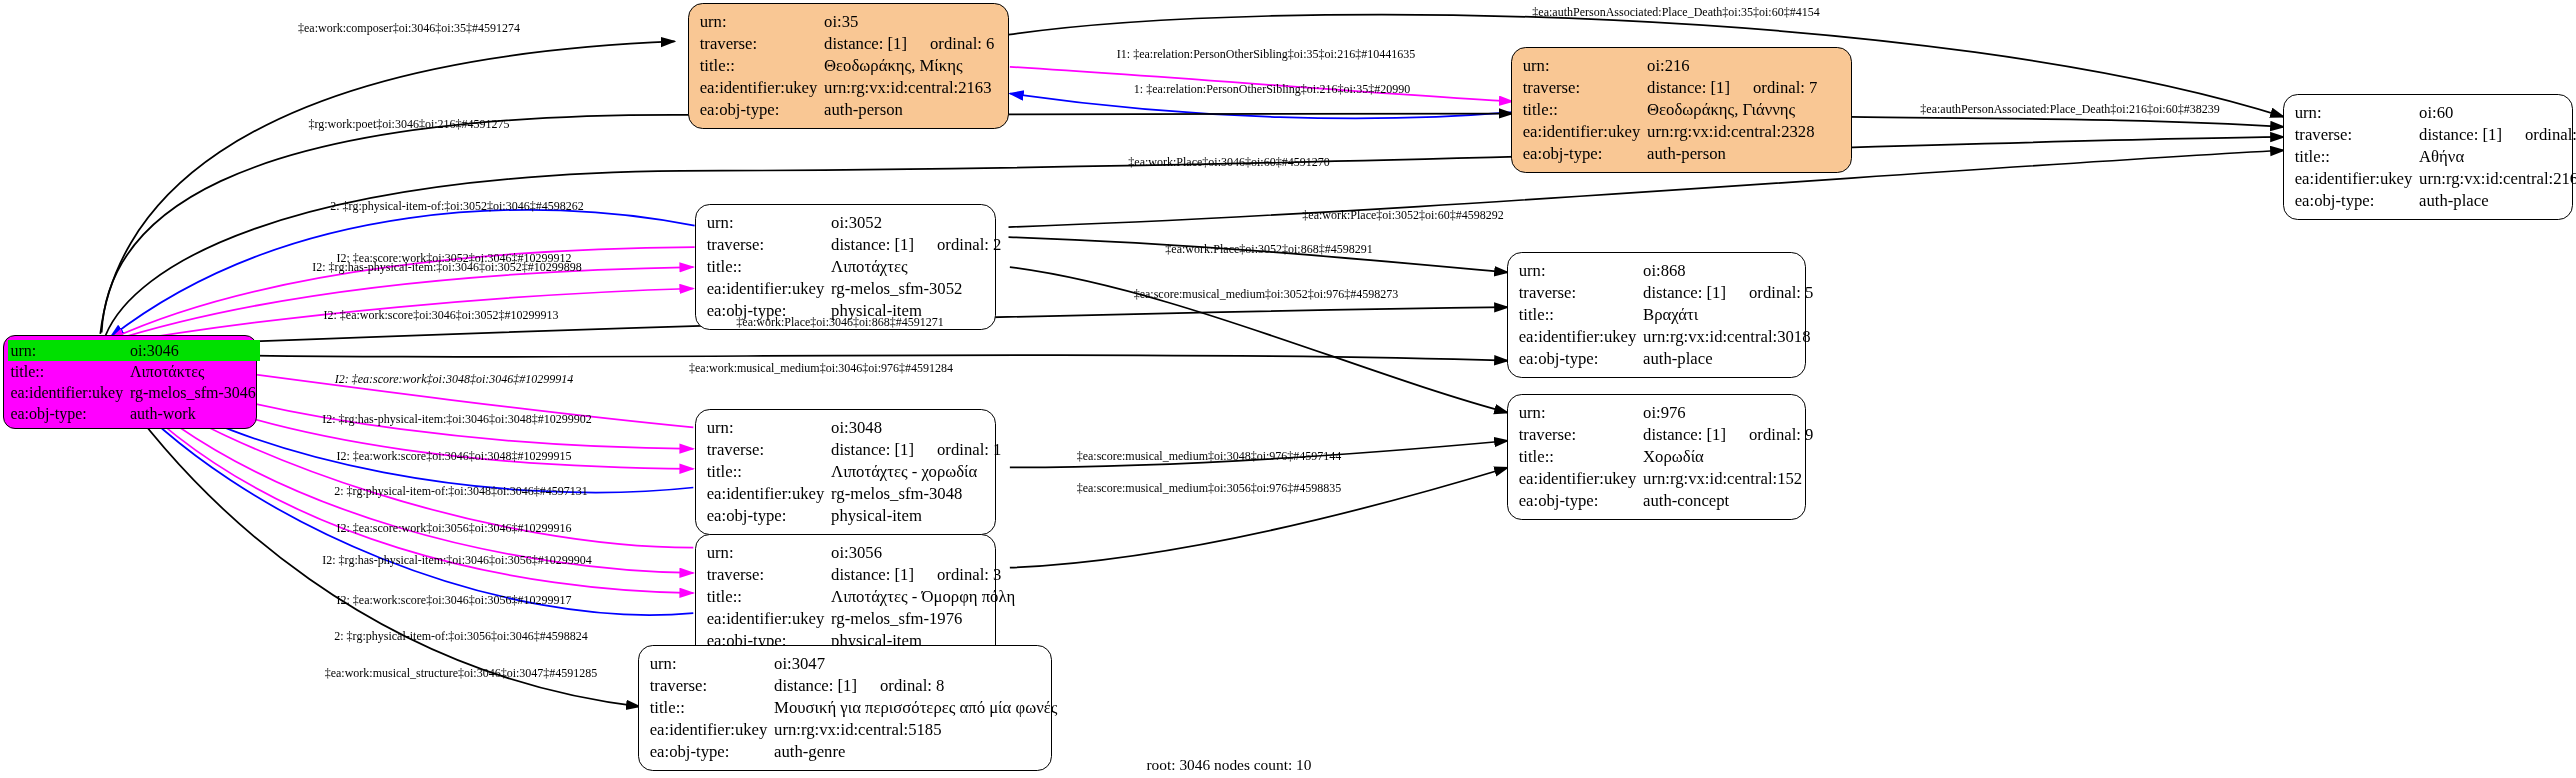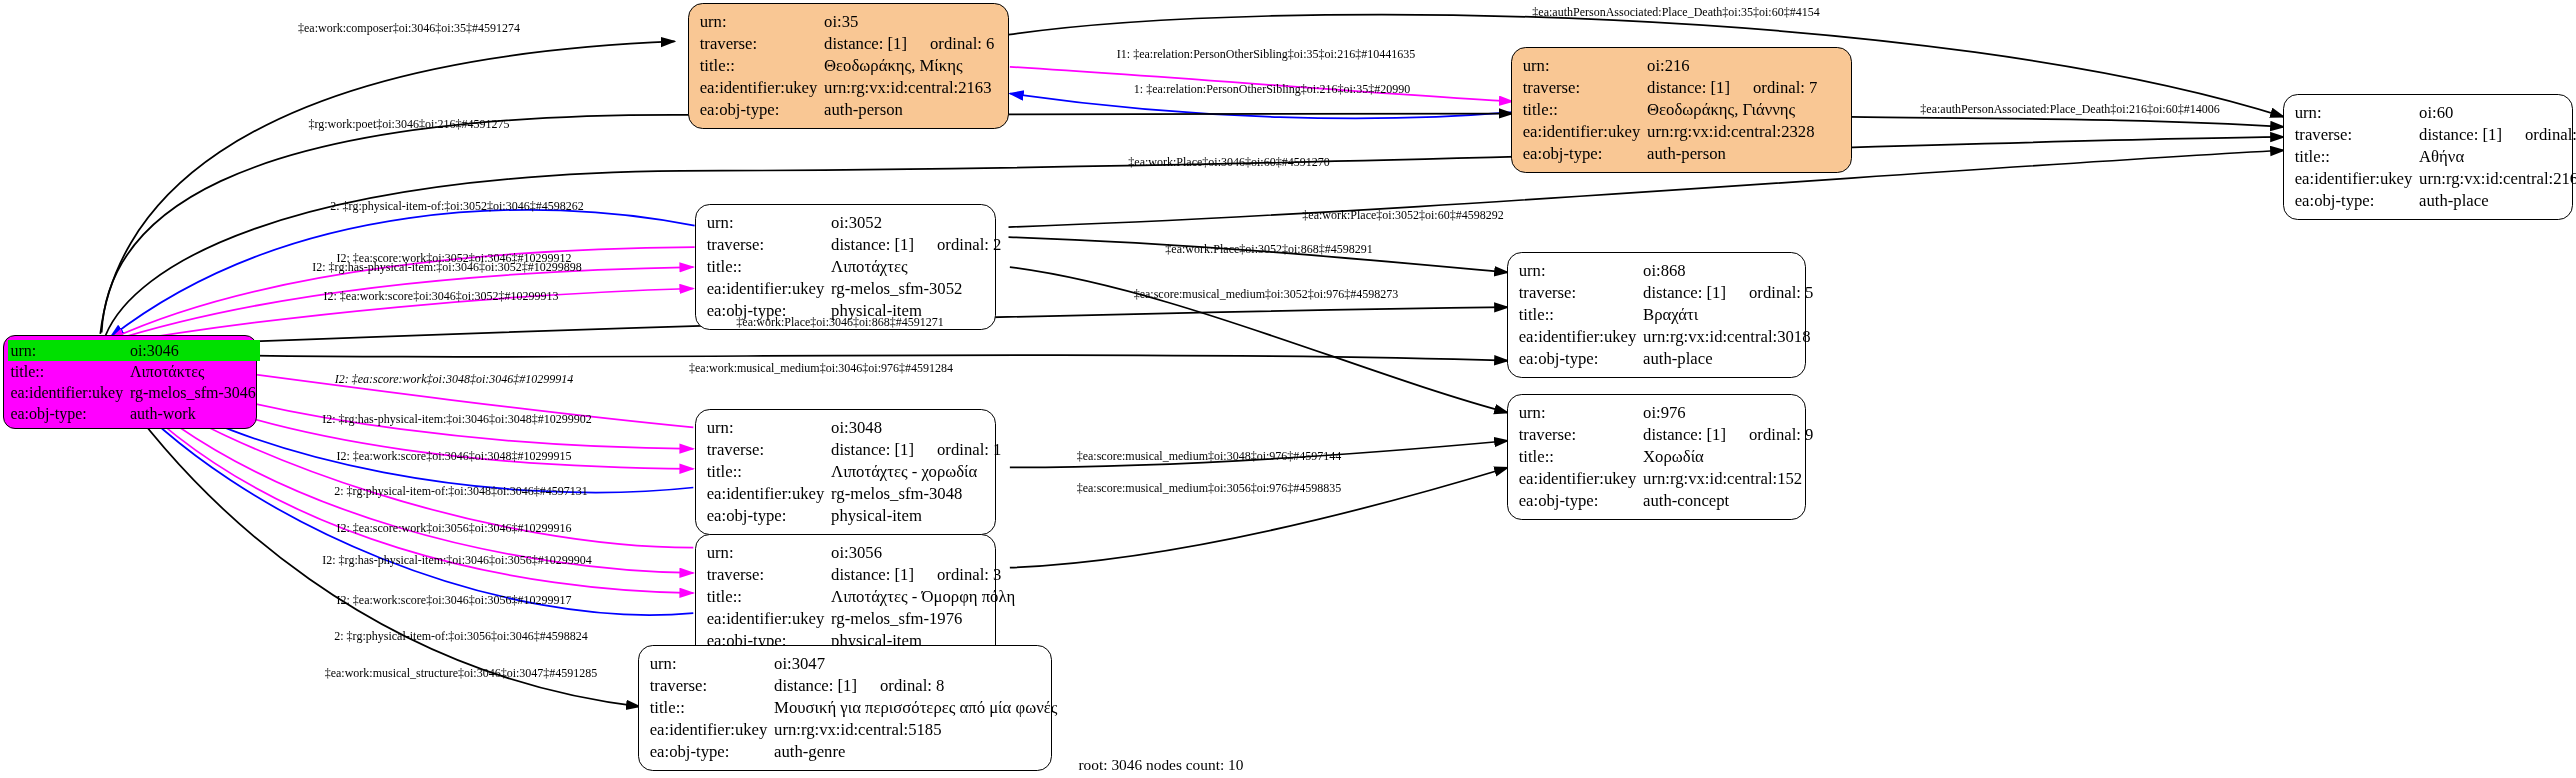--- a/index.html
+++ b/index.html
@@ -419,40 +419,40 @@
         <td class="v">auth-genre</td>
       </tr>
     </tbody>
       </table>
   </div>
 
   <div class="edge-label" style="left:409px; top:28px;">‡ea:work:composer‡oi:3046‡oi:35‡#4591274</div>
   <div class="edge-label" style="left:1676px; top:12px;">‡ea:authPersonAssociated:Place_Death‡oi:35‡oi:60‡#4154</div>
   <div class="edge-label" style="left:1266px; top:54px;">I1: ‡ea:relation:PersonOtherSibling‡oi:35‡oi:216‡#10441635</div>
   <div class="edge-label" style="left:1272px; top:89px;">1: ‡ea:relation:PersonOtherSibling‡oi:216‡oi:35‡#20990</div>
-  <div class="edge-label" style="left:2070px; top:109px;">‡ea:authPersonAssociated:Place_Death‡oi:216‡oi:60‡#14006</div>
+  <div class="edge-label" style="left:2070px; top:109px;">‡ea:authPersonAssociated:Place_Death‡oi:216‡oi:60‡#38239</div>
   <div class="edge-label" style="left:409px; top:124px;">‡rg:work:poet‡oi:3046‡oi:216‡#4591275</div>
   <div class="edge-label" style="left:1229px; top:162px;">‡ea:work:Place‡oi:3046‡oi:60‡#4591270</div>
   <div class="edge-label" style="left:457px; top:206px;">2: ‡rg:physical-item-of:‡oi:3052‡oi:3046‡#4598262</div>
   <div class="edge-label" style="left:454px; top:258px;">I2: ‡ea:score:work‡oi:3052‡oi:3046‡#10299912</div>
   <div class="edge-label" style="left:447px; top:267px;">I2: ‡rg:has-physical-item:‡oi:3046‡oi:3052‡#10299898</div>
-  <div class="edge-label" style="left:441px; top:296px;">I2: ‡ea:work:score‡oi:3046‡oi:3052‡#10299913</div>
+  <div class="edge-label" style="left:441px; top:315px;">I2: ‡ea:work:score‡oi:3046‡oi:3052‡#10299913</div>
   <div class="edge-label" style="left:1403px; top:215px;">‡ea:work:Place‡oi:3052‡oi:60‡#4598292</div>
   <div class="edge-label" style="left:1269px; top:249px;">‡ea:work:Place‡oi:3052‡oi:868‡#4598291</div>
   <div class="edge-label" style="left:840px; top:322px;">‡ea:work:Place‡oi:3046‡oi:868‡#4591271</div>
   <div class="edge-label" style="left:1266px; top:294px;">‡ea:score:musical_medium‡oi:3052‡oi:976‡#4598273</div>
   <div class="edge-label" style="left:821px; top:368px;">‡ea:work:musical_medium‡oi:3046‡oi:976‡#4591284</div>
   <div class="edge-label" style="left:454px; top:379px;font-style:italic;">I2: ‡ea:score:work‡oi:3048‡oi:3046‡#10299914</div>
   <div class="edge-label" style="left:457px; top:419px;">I2: ‡rg:has-physical-item:‡oi:3046‡oi:3048‡#10299902</div>
   <div class="edge-label" style="left:454px; top:456px;">I2: ‡ea:work:score‡oi:3046‡oi:3048‡#10299915</div>
   <div class="edge-label" style="left:461px; top:491px;">2: ‡rg:physical-item-of:‡oi:3048‡oi:3046‡#4597131</div>
   <div class="edge-label" style="left:454px; top:528px;">I2: ‡ea:score:work‡oi:3056‡oi:3046‡#10299916</div>
   <div class="edge-label" style="left:1209px; top:456px;text-align:center;">‡ea:score:musical_medium‡oi:3048‡oi:976‡#4597144</div>
   <div class="edge-label" style="left:1209px; top:488px;">‡ea:score:musical_medium‡oi:3056‡oi:976‡#4598835</div>
   <div class="edge-label" style="left:457px; top:560px;">I2: ‡rg:has-physical-item:‡oi:3046‡oi:3056‡#10299904</div>
   <div class="edge-label" style="left:454px; top:600px;">I2: ‡ea:work:score‡oi:3046‡oi:3056‡#10299917</div>
   <div class="edge-label" style="left:461px; top:636px;">2: ‡rg:physical-item-of:‡oi:3056‡oi:3046‡#4598824</div>
   <div class="edge-label" style="left:461px; top:673px;">‡ea:work:musical_structure‡oi:3046‡oi:3047‡#4591285</div>
 
-  <div class="footer-label" style="left:1161px; top:765px;">root: 3046 nodes count: 10</div>
+  <div class="footer-label" style="left:1229px; top:765px;">root: 3046 nodes count: 10</div>
 
 </div>
 
 
 </body></html>

